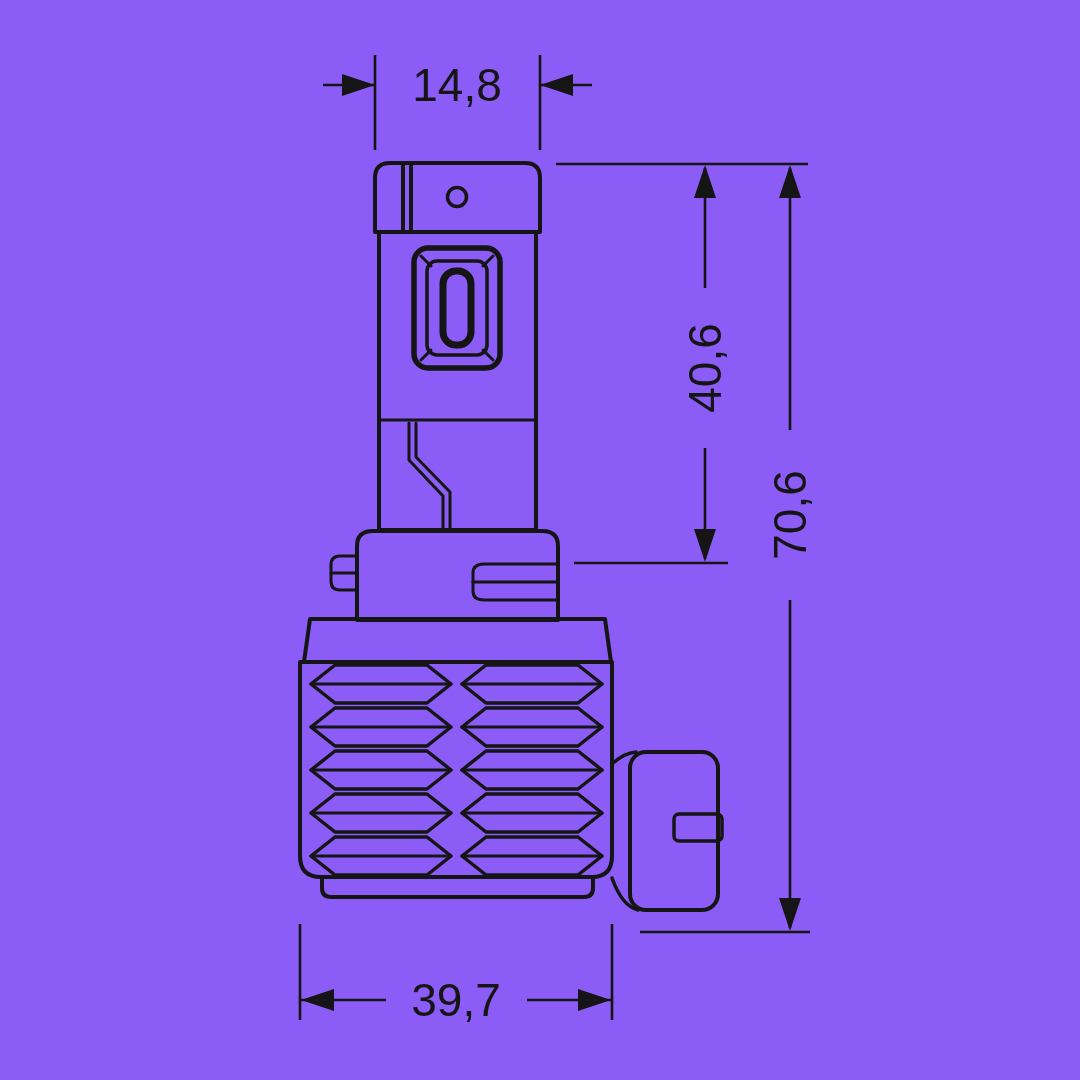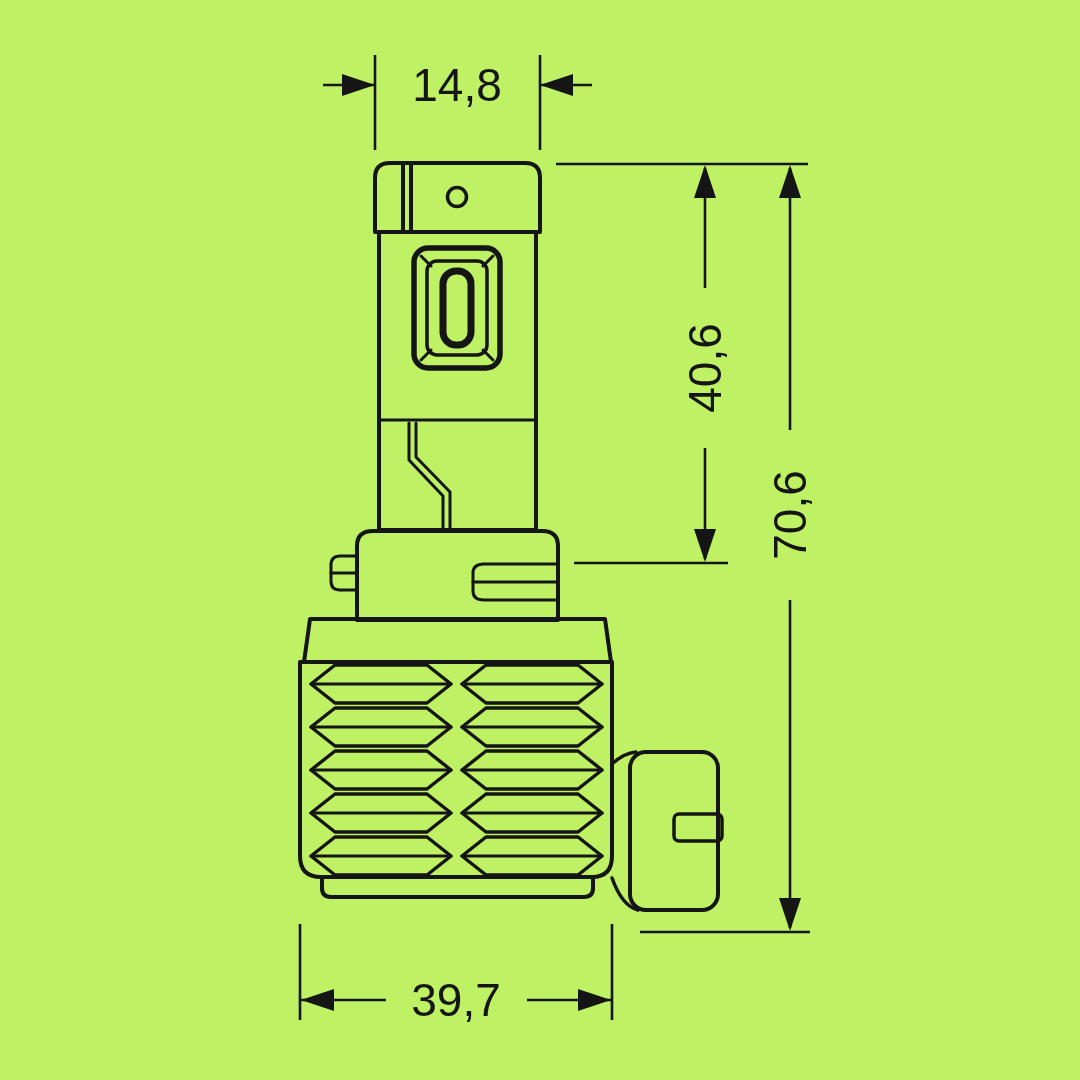--- a/index.html
+++ b/index.html
@@ -4,21 +4,21 @@
 <style>
   html, body {
     margin: 0;
     padding: 0;
     background: #fcfcfc;
   }
   .stage {
     width: 1080px;
     height: 1080px;
     position: relative;
-    background: #bef264;
+    background: #8b5cf6;
     overflow: hidden;
   }
   svg { display: block; width: 1080px; height: 1080px; }
 
   
   .ln {
     stroke: #151515;
     fill: none;
     stroke-linejoin: round;
     stroke-linecap: round;

